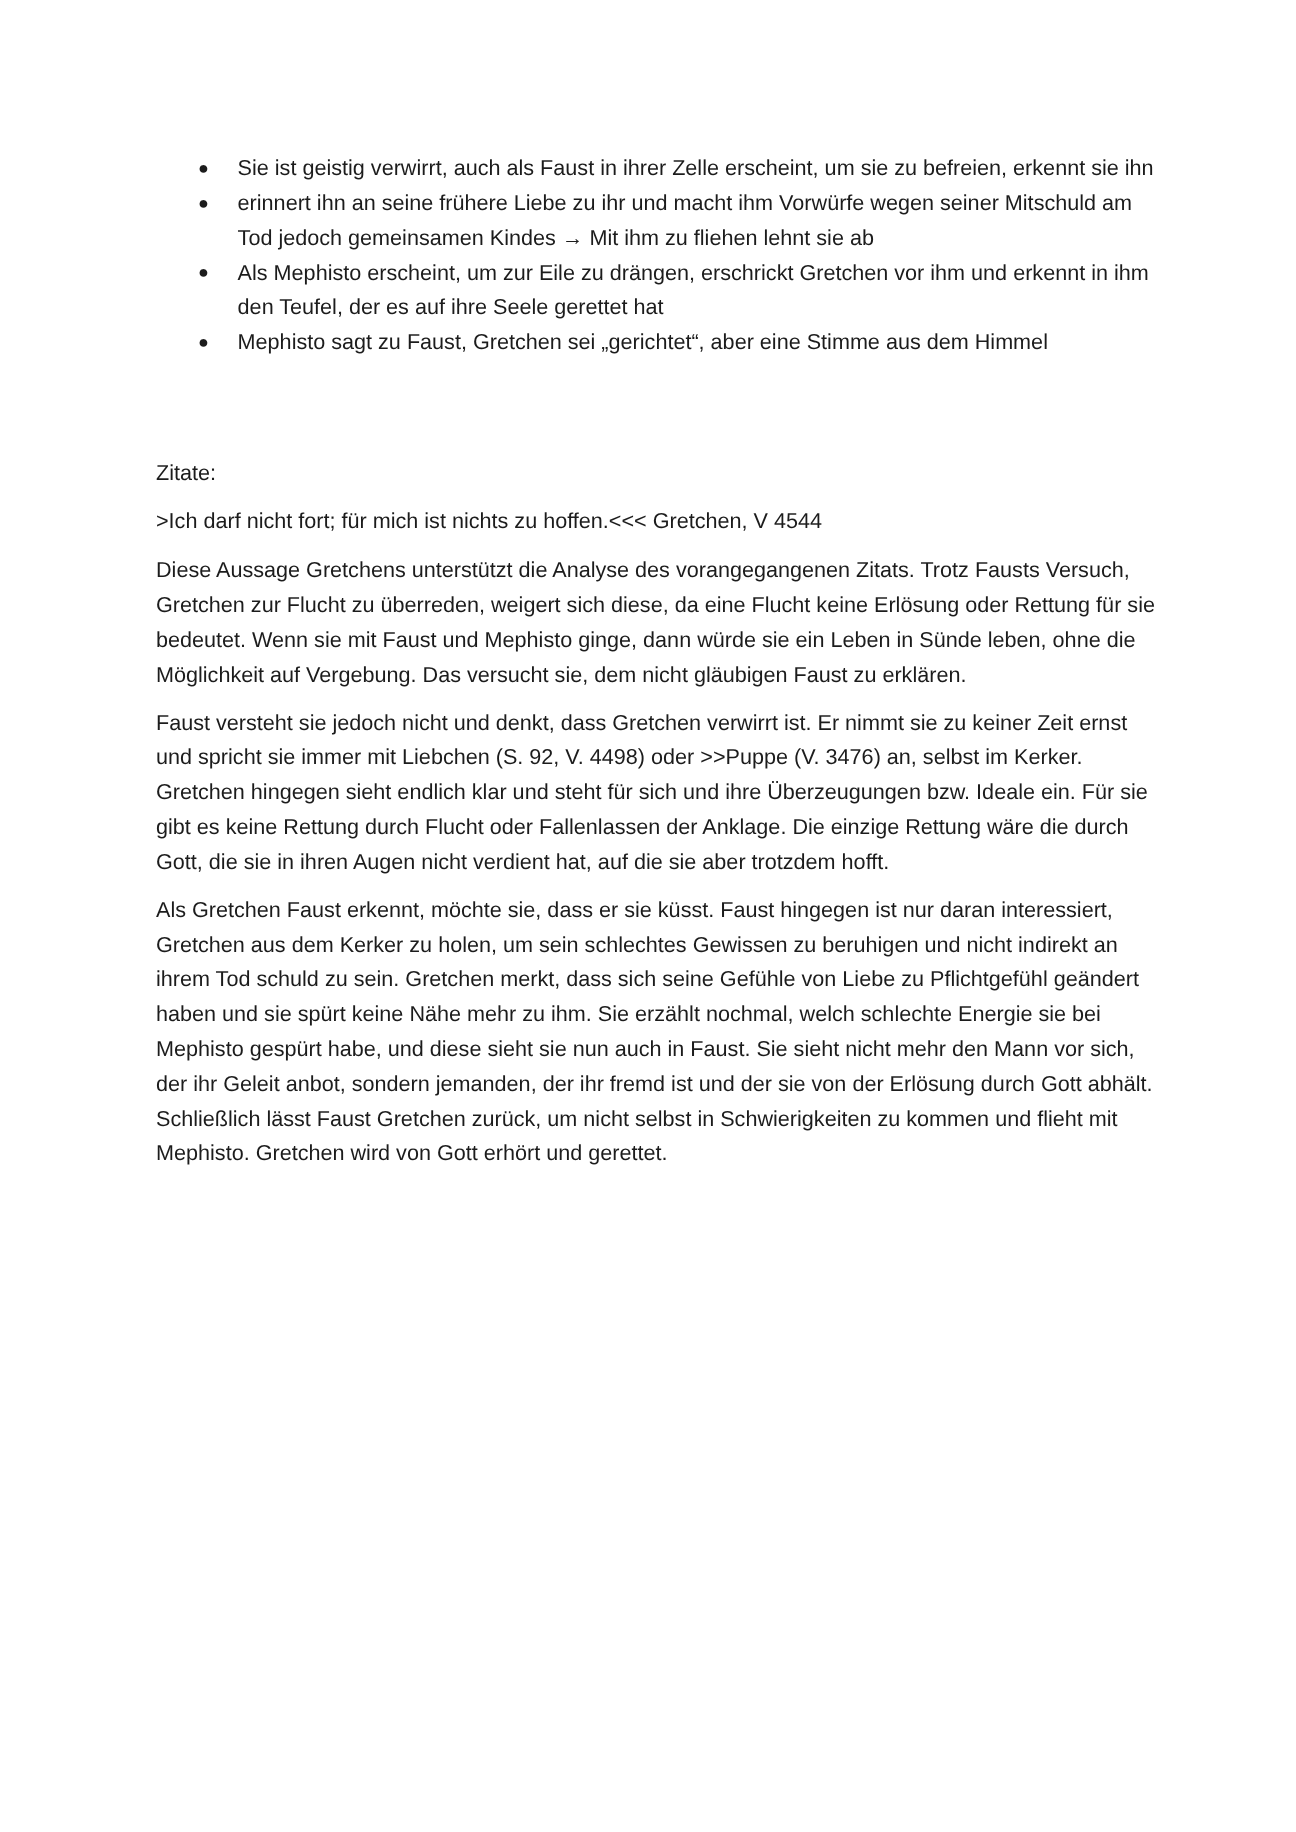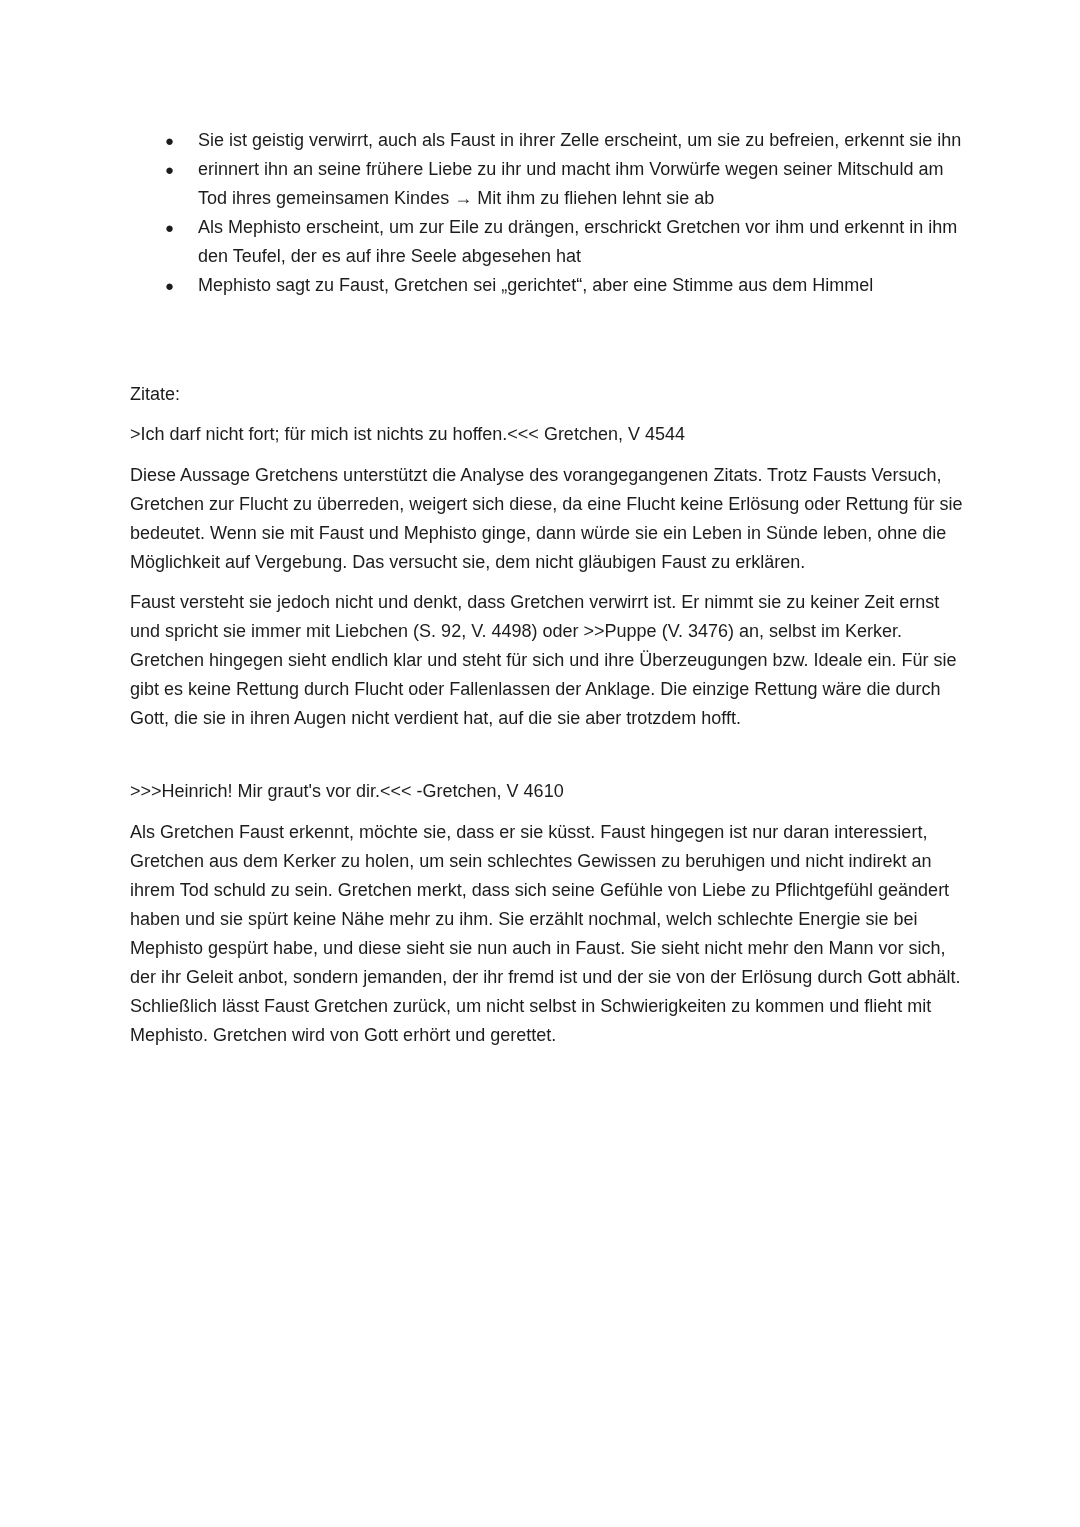--- a/index.html
+++ b/index.html
@@ -61,37 +61,36 @@
 
 <div class="page">
 
   <ul class="bullets">
     <li>
       <span class="marker">●</span>
       <span class="li-text">Sie ist geistig verwirrt, auch als Faust in ihrer Zelle erscheint, um sie zu befreien, erkennt sie ihn</span>
     </li>
     <li>
       <span class="marker">●</span>
-      <span class="li-text"> erinnert ihn an seine frühere Liebe zu ihr und macht ihm Vorwürfe wegen seiner Mitschuld am Tod ihres gemeinsamen Kindes → Mit ihm zu fliehen lehnt sie ab</span>
+      <span class="li-text"> erinnert ihn an seine frühere Liebe zu ihr und macht ihm Vorwürfe wegen seiner Mitschuld am Tod jedoch gemeinsamen Kindes → Mit ihm zu fliehen lehnt sie ab</span>
     </li>
     <li>
       <span class="marker">●</span>
-      <span class="li-text">Als Mephisto erscheint, um zur Eile zu drängen, erschrickt Gretchen vor ihm und erkennt in ihm den Teufel, der es auf ihre Seele abgesehen hat</span>
+      <span class="li-text">Als Mephisto erscheint, um zur Eile zu drängen, erschrickt Gretchen vor ihm und erkennt in ihm den Teufel, der es auf ihre Seele gerettet hat</span>
     </li>
     <li>
       <span class="marker">●</span>
       <span class="li-text">Mephisto sagt zu Faust, Gretchen sei „gerichtet“, aber eine Stimme aus dem Himmel</span>
     </li>
   </ul>
 
   <p class="heading">Zitate:</p>
 
   <p class="quote">&gt;Ich darf nicht fort; für mich ist nichts zu hoffen.&lt;&lt;&lt; Gretchen, V 4544</p>
 
   <p class="body-paragraph">Diese Aussage Gretchens unterstützt die Analyse des vorangegangenen Zitats. Trotz Fausts Versuch, Gretchen zur Flucht zu überreden, weigert sich diese, da eine Flucht keine Erlösung oder Rettung für sie bedeutet. Wenn sie mit Faust und Mephisto ginge, dann würde sie ein Leben in Sünde leben, ohne die Möglichkeit auf Vergebung. Das versucht sie, dem nicht gläubigen Faust zu erklären.</p>
 
   <p class="body-paragraph">Faust versteht sie jedoch nicht und denkt, dass Gretchen verwirrt ist. Er nimmt sie zu keiner Zeit ernst und spricht sie immer mit Liebchen (S. 92, V. 4498) oder &gt;&gt;Puppe (V. 3476) an, selbst im Kerker. Gretchen hingegen sieht endlich klar und steht für sich und ihre Überzeugungen bzw. Ideale ein. Für sie gibt es keine Rettung durch Flucht oder Fallenlassen der Anklage. Die einzige Rettung wäre die durch Gott, die sie in ihren Augen nicht verdient hat, auf die sie aber trotzdem hofft.</p>
 
-  <p class="quote quote-2">&gt;&gt;&gt;Heinrich! Mir graut's vor dir.&lt;&lt;&lt; -Gretchen, V 4610</p>
 
   <p class="body-paragraph">Als Gretchen Faust erkennt, möchte sie, dass er sie küsst. Faust hingegen ist nur daran interessiert, Gretchen aus dem Kerker zu holen, um sein schlechtes Gewissen zu beruhigen und nicht indirekt an ihrem Tod schuld zu sein. Gretchen merkt, dass sich seine Gefühle von Liebe zu Pflichtgefühl geändert haben und sie spürt keine Nähe mehr zu ihm. Sie erzählt nochmal, welch schlechte Energie sie bei Mephisto gespürt habe, und diese sieht sie nun auch in Faust. Sie sieht nicht mehr den Mann vor sich, der ihr Geleit anbot, sondern jemanden, der ihr fremd ist und der sie von der Erlösung durch Gott abhält. Schließlich lässt Faust Gretchen zurück, um nicht selbst in Schwierigkeiten zu kommen und flieht mit Mephisto. Gretchen wird von Gott erhört und gerettet.</p>
 
 </div>
 
 </body></html>

